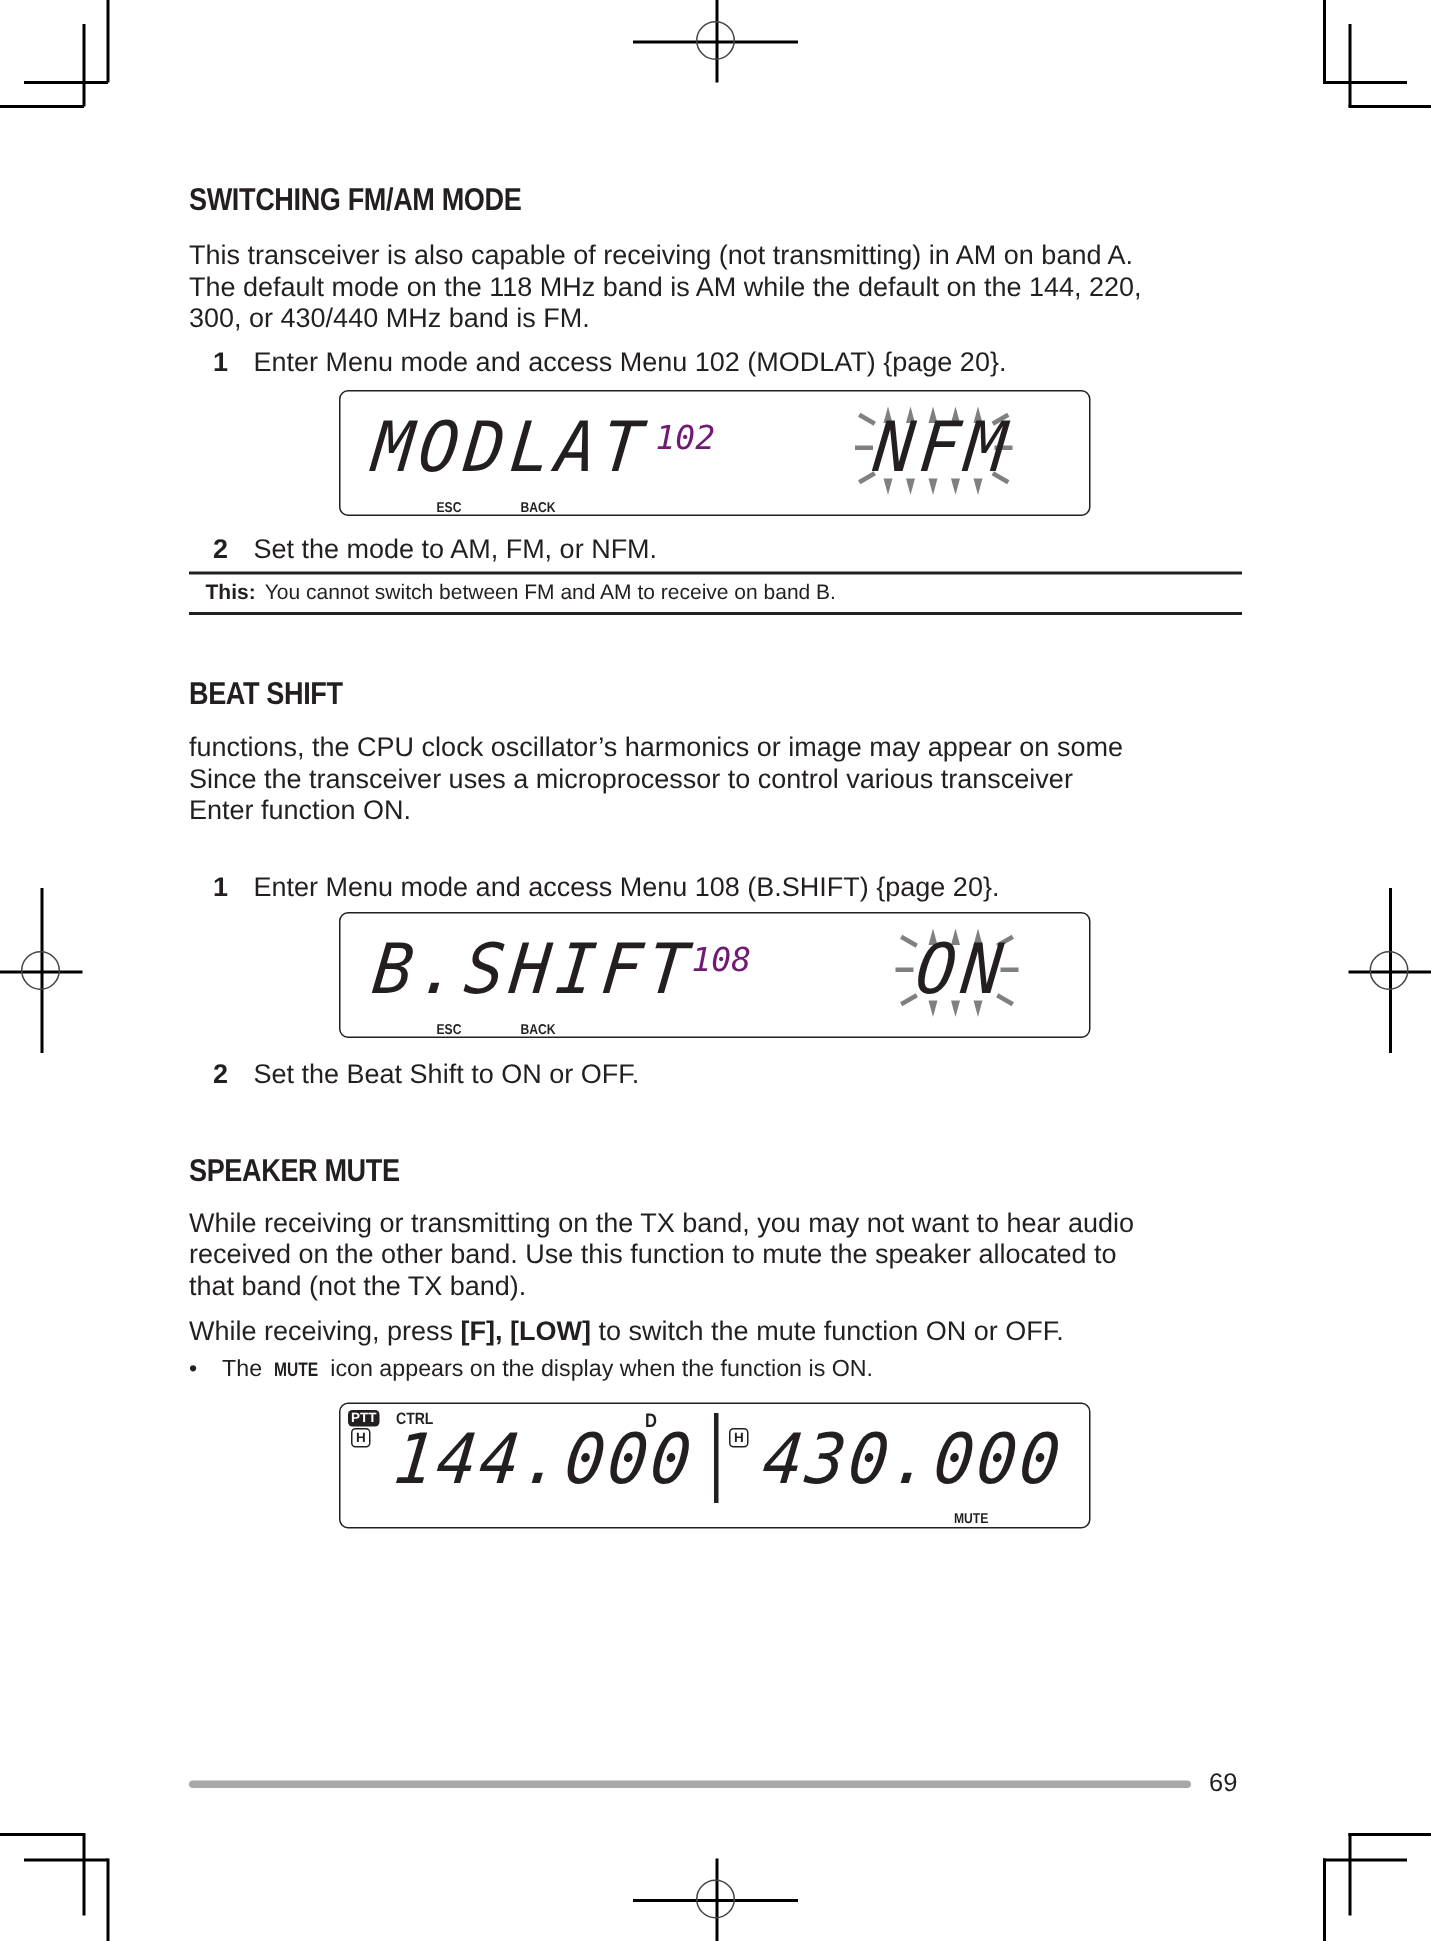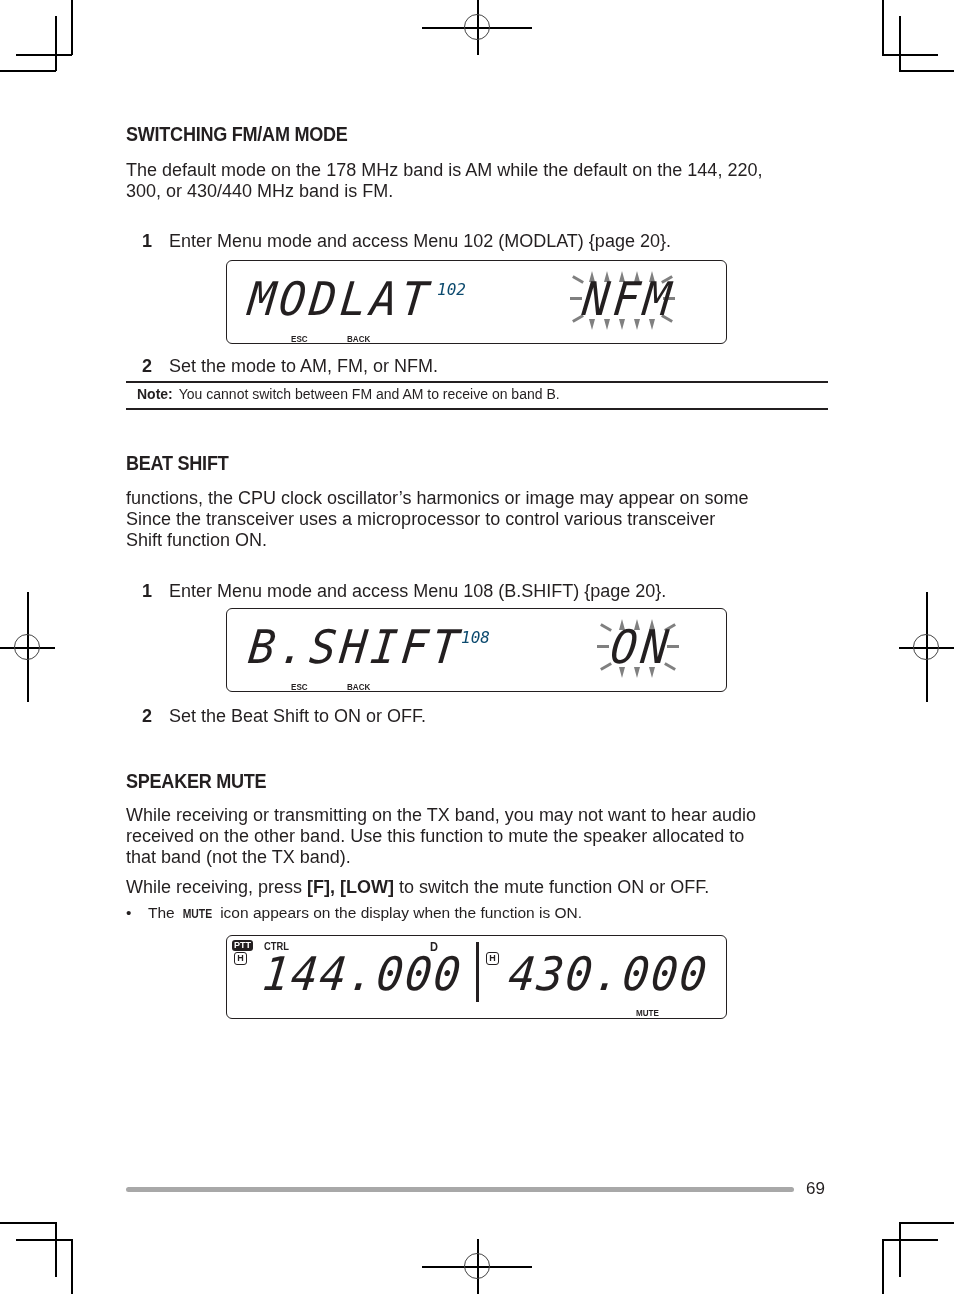--- a/index.html
+++ b/index.html
@@ -15,21 +15,21 @@
   .step .num { font-weight: bold; display: inline-block; width: 27px; }
   .note-rule { position: absolute; left: 126px; width: 702px; height: 2px; background: #231f20; }
   .note { position: absolute; left: 137px; font-size: 14px; }
   .note b { margin-right: 6px; }
   .bullet { position: absolute; left: 126px; font-size: 15.5px; }
   .bullet .dot { display: inline-block; width: 22px; }
   .mute-inline { font-weight: bold; font-size: 13px; transform: scaleX(0.8); display: inline-block; }
 
   .lcd { position: absolute; left: 226px; width: 501px; height: 84px; border: 1px solid #231f20; border-radius: 6px; box-sizing: border-box; background: #fff; }
   .seg-big { position: absolute; font-family: "DejaVu Sans Mono", monospace; font-style: italic; font-size: 44px; letter-spacing: 4px; color: #231f20; transform: skewX(-6deg) scaleY(1.05); font-weight: normal; }
-  .seg-small { position: absolute; font-family: "DejaVu Sans Mono", monospace; font-style: italic; font-size: 16px; color: #0c4a6e; }
+  .seg-small { position: absolute; font-family: "DejaVu Sans Mono", monospace; font-style: italic; font-size: 22px; color: #701a75; }
   .lcd-label { position: absolute; font-size: 9.5px; font-weight: bold; transform: scaleX(0.85); transform-origin: left; color: #231f20; }
   .ray { position: absolute; width: 0; height: 0; }
   .ray-up { border-left: 3px solid transparent; border-right: 3px solid transparent; border-bottom: 11px solid #808080; }
   .ray-down { border-left: 3px solid transparent; border-right: 3px solid transparent; border-top: 11px solid #808080; }
   .ray-side { position: absolute; width: 12px; height: 3px; background: #808080; }
   .ray-diag { position: absolute; width: 12px; height: 3px; background: #808080; }
 
   .pill { position: absolute; font-size: 9px; font-weight: bold; background: #231f20; color: #fff; border-radius: 3px; padding: 0 2px; line-height: 11px; }
   .boxH { position: absolute; width: 11px; height: 11px; border: 1.5px solid #231f20; border-radius: 3px; font-size: 9px; font-weight: bold; line-height: 11px; text-align: center; box-sizing: content-box; }
   .divider-bar { position: absolute; width: 3px; background: #231f20; }
@@ -74,21 +74,22 @@
   <div class="mark" style="left:0;top:647px;width:55px;height:1.5px;"></div>
   <div class="reg-circle" style="left:14px;top:634px;"></div>
 
   <div class="mark" style="left:926px;top:592px;width:1.5px;height:110px;"></div>
   <div class="mark" style="left:899px;top:647px;width:55px;height:1.5px;"></div>
   <div class="reg-circle" style="left:913px;top:634px;"></div>
 </div>
 
 <div class="heading" style="top:122px;">SWITCHING FM/AM MODE</div>
 <div class="para" style="top:160px;">
-  <div>The default mode on the 178 MHz band is AM while the default on the 144, 220,</div>
+  <div>This transceiver is also capable of receiving (not transmitting) in AM on band A.</div>
+  <div>The default mode on the 118 MHz band is AM while the default on the 144, 220,</div>
   <div>300, or 430/440 MHz band is FM.</div>
 </div>
 <div class="step" style="top:231px;">
   <span class="num">1</span><span>Enter Menu mode and access Menu 102 (MODLAT) {page 20}.</span>
 </div>
 
 <div class="lcd" style="top:260px;">
   <div class="seg-big" style="left:22px;top:12px;">MODLAT</div>
   <div class="seg-small" style="left:210px;top:19px;">102</div>
   <div class="lcd-label" style="left:64px;top:72px;">ESC</div>
@@ -112,29 +113,29 @@
     <div class="ray-diag" style="left:434px;top:56px;transform:rotate(30deg);"></div>
   </div>
   <div class="seg-big" style="left:356px;top:12px;">NFM</div>
 </div>
 
 <div class="step" style="top:356px;">
   <span class="num">2</span><span>Set the mode to AM, FM, or NFM.</span>
 </div>
 <div class="note-rule" style="top:381px;"></div>
 <div class="note" style="top:386px;">
-  <b>Note:</b><span>You cannot switch between FM and AM to receive on band B.</span>
+  <b>This:</b><span>You cannot switch between FM and AM to receive on band B.</span>
 </div>
 <div class="note-rule" style="top:408px;"></div>
 
 <div class="heading" style="top:451px;">BEAT SHIFT</div>
 <div class="para" style="top:488px;">
   <div>functions, the CPU clock oscillator’s harmonics or image may appear on some</div>
   <div>Since the transceiver uses a microprocessor to control various transceiver</div>
-  <div>Shift function ON.</div>
+  <div>Enter function ON.</div>
 </div>
 <div class="step" style="top:581px;">
   <span class="num">1</span><span>Enter Menu mode and access Menu 108 (B.SHIFT) {page 20}.</span>
 </div>
 
 <div class="lcd" style="top:608px;">
   <div class="seg-big" style="left:22px;top:12px;">B.SHIFT</div>
   <div class="seg-small" style="left:210px;top:19px;margin-left:24px;">108</div>
   <div class="lcd-label" style="left:64px;top:72px;">ESC</div>
   <div class="lcd-label" style="left:120px;top:72px;">BACK</div>

